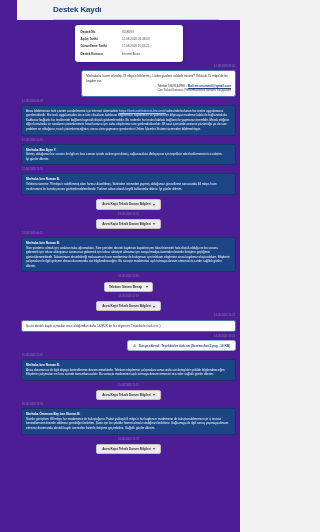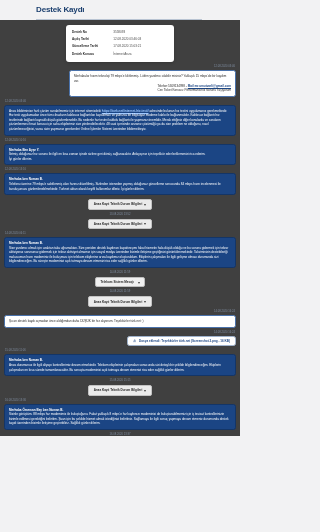--- a/index.html
+++ b/index.html
@@ -13,24 +13,25 @@
   body {
     font-family: "Liberation Sans", sans-serif;
     background: #f2f2f3;
     font-size: 3.1px;
     line-height: 1.45;
     color: #2a2a2a;
   }
 
   .page {
     width: 240px;
-    height: 436px;
+    height: 532px;
     position: relative;
     overflow: hidden;
-    background: #404040;
+    background: #4c1d95;
+    padding-left: 17px;
   }
 
   
   .header {
     padding: 4px 0 0 36px;
     background: #f2f2f3;
   }
   .page-title {
     font-size: 8px;
     font-weight: bold;

